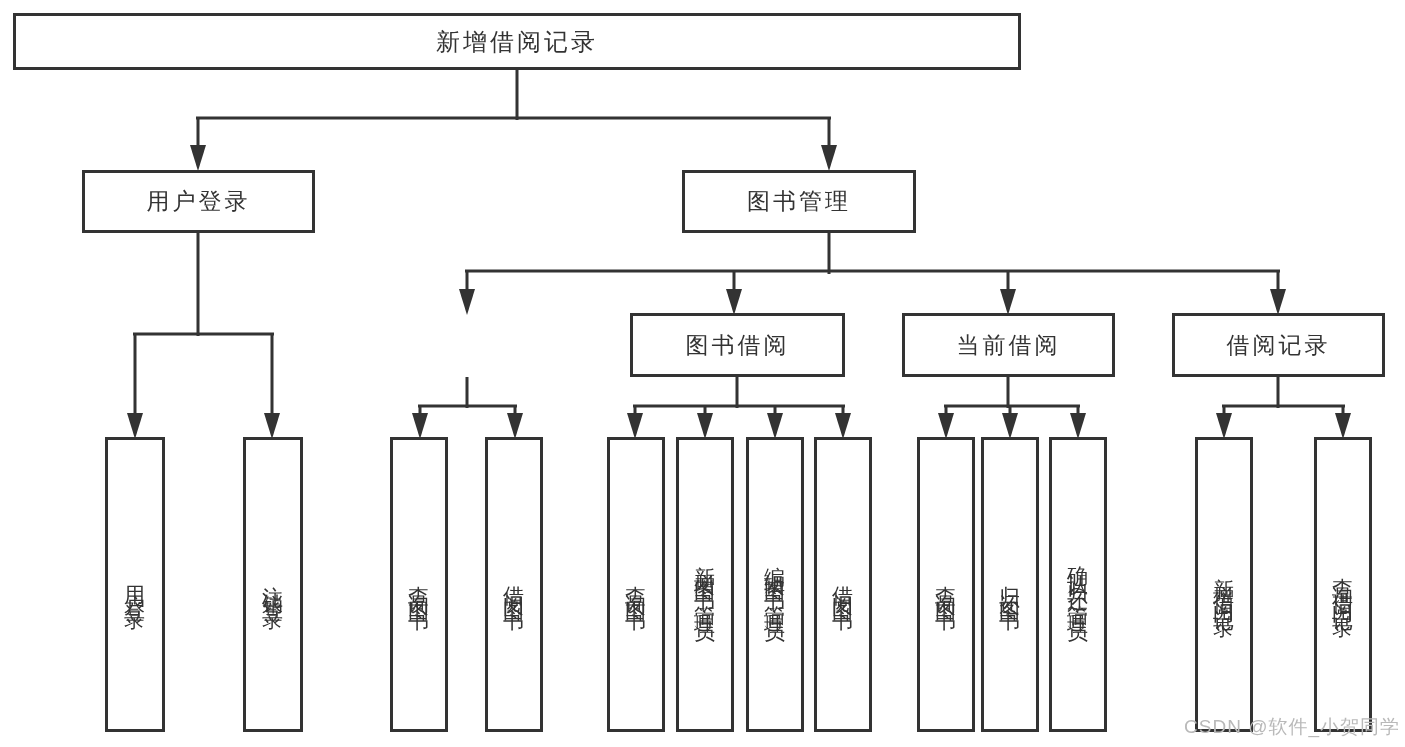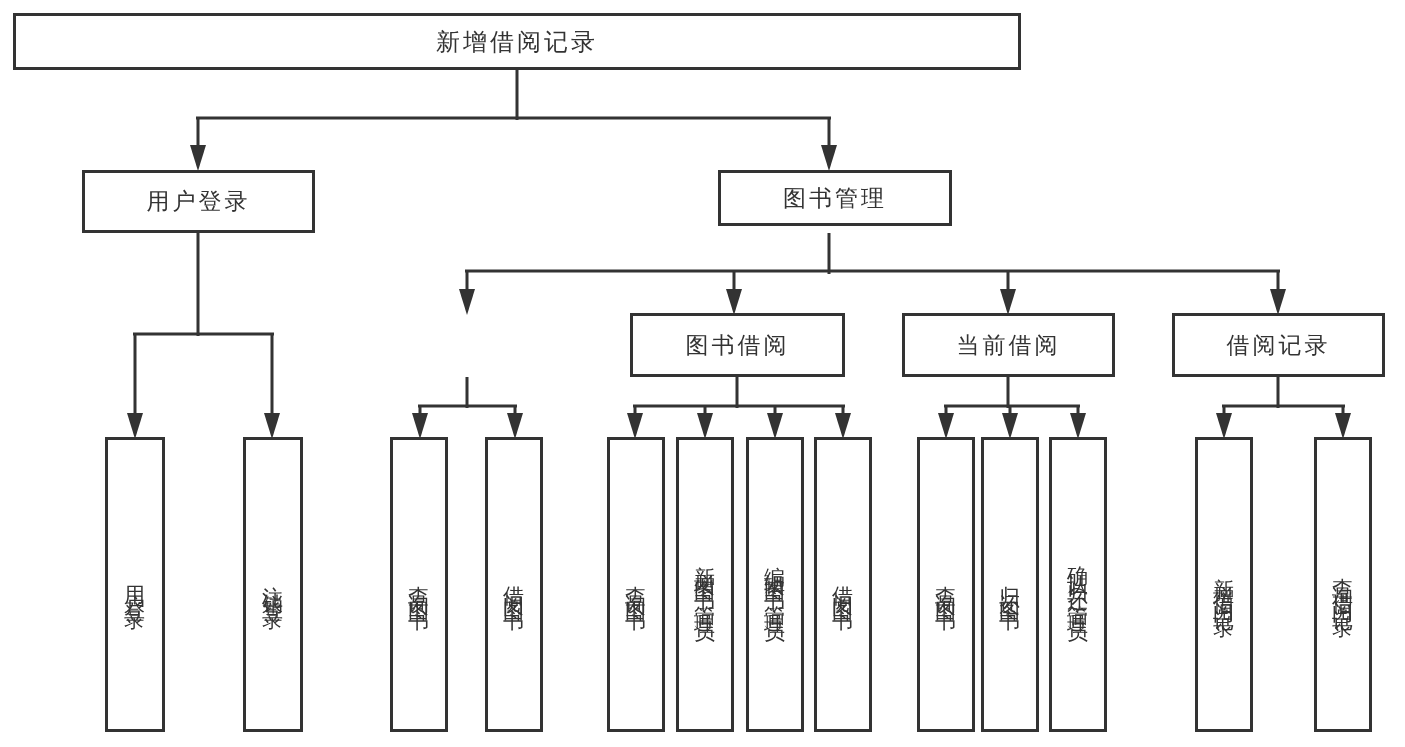--- a/index.html
+++ b/index.html
@@ -90,21 +90,21 @@
       <polygon points="1002,413 1018,413 1010,439"></polygon>
       <polygon points="1070,413 1086,413 1078,439"></polygon>
       <polygon points="1216,413 1232,413 1224,439"></polygon>
       <polygon points="1335,413 1351,413 1343,439"></polygon>
     </g>
   </svg>
 
   <div class="box h root-box" style="left:13px;top:13px;width:1008px;height:57px">新增借阅记录</div>
 
   <div class="box h" style="left:82px;top:170px;width:233px;height:63px">用户登录</div>
-  <div class="box h" style="left:718px;top:170px;width:234px;height:56px">图书管理</div>
+  <div class="box h" style="left:682px;top:170px;width:234px;height:63px">图书管理</div>
 
   <div class="box h" style="left:902px;top:313px;width:213px;height:64px">当前借阅</div>
   <div class="box h" style="left:630px;top:313px;width:215px;height:64px">图书借阅</div>
   <div class="box h" style="left:1172px;top:313px;width:213px;height:64px">借阅记录</div>
 
   <div class="box v" style="left:105px;top:437px;width:60px;height:295px">用户登录</div>
   <div class="box v" style="left:243px;top:437px;width:60px;height:295px">注销登录</div>
 
   <div class="box v" style="left:390px;top:437px;width:58px;height:295px">查询图书</div>
   <div class="box v" style="left:485px;top:437px;width:58px;height:295px">借阅图书</div>
@@ -114,13 +114,14 @@
   <div class="box v" style="left:746px;top:437px;width:58px;height:295px">编辑图书（管理员）</div>
   <div class="box v" style="left:814px;top:437px;width:58px;height:295px">借阅图书</div>
 
   <div class="box v" style="left:917px;top:437px;width:58px;height:295px">查询图书</div>
   <div class="box v" style="left:981px;top:437px;width:58px;height:295px">归还图书</div>
   <div class="box v" style="left:1049px;top:437px;width:58px;height:295px">确认归还（管理员）</div>
 
   <div class="box v" style="left:1195px;top:437px;width:58px;height:295px">新增借阅记录</div>
   <div class="box v" style="left:1314px;top:437px;width:58px;height:295px">查询借阅记录</div>
 
+  <div class="watermark">CSDN @软件_小贺同学</div>
 </div>
 
 </body></html>

